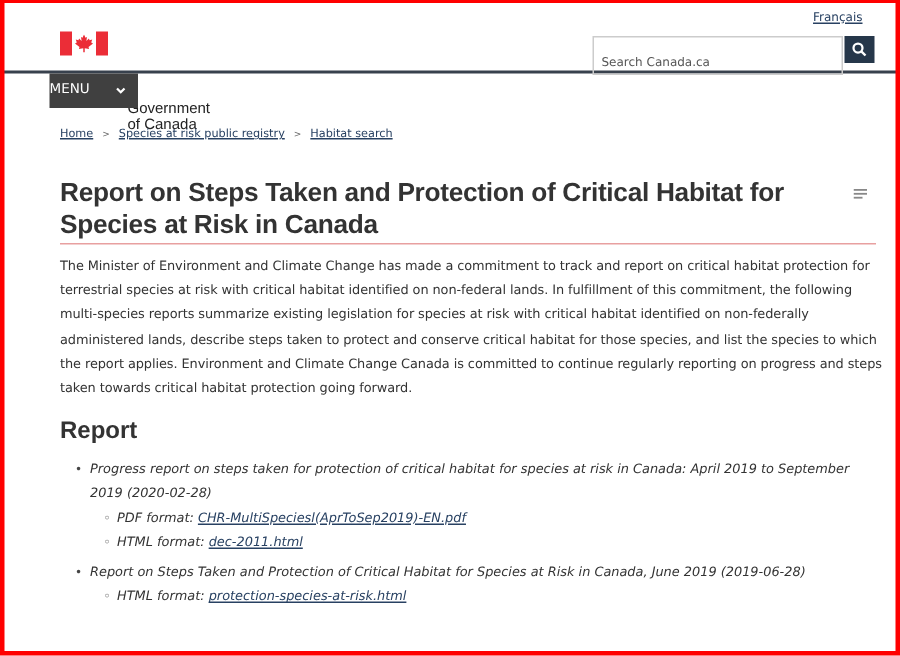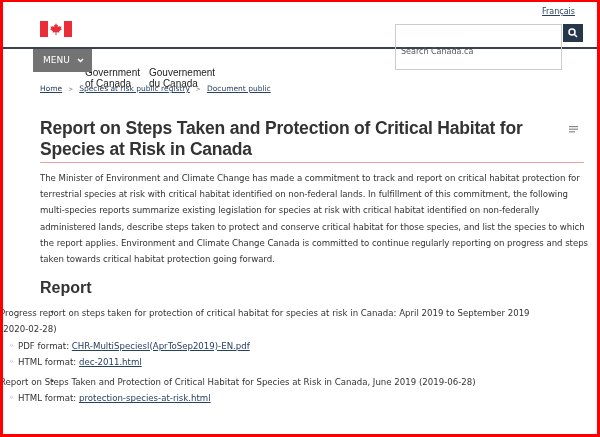--- a/index.html
+++ b/index.html
@@ -15,35 +15,35 @@
     }
     .header { position: absolute; left: 0; top: 0; width: 600px; height: 47px; border-bottom: 2px solid #38414d; box-sizing: content-box; }
     .flag { position: absolute; left: 40px; top: 21px; width: 32px; height: 16px; }
     .flag .bar-l { position: absolute; left: 0; top: 0; width: 8px; height: 16px; background: #eb2d37; }
     .flag .bar-r { position: absolute; right: 0; top: 0; width: 8px; height: 16px; background: #eb2d37; }
     .flag svg { position: absolute; left: 10px; top: 2px; }
     .sig { position: absolute; top: 19px; font-family: "Liberation Sans", sans-serif; font-size: 10px; line-height: 11px; color: #222; margin-top: 48px; }
     .sig.en { left: 85px; }
     .sig.fr { left: 149px; }
     .lang { position: absolute; right: 25px; top: 7px; font-size: 8px; color: #284162; text-decoration: underline; }
-    .search { position: absolute; left: 395px; top: 24px; width: 167px; height: 18px; border: 1px solid #ccc; box-sizing: border-box; font-size: 8px; color: #555; padding: 22px 5px; line-height: 9px; }
+    .search { position: absolute; left: 395px; top: 24px; width: 167px; height: 18px; border: 1px solid #ccc; box-sizing: border-box; font-size: 8px; color: #555; padding: 12px 5px; line-height: 9px; }
     .search-btn { position: absolute; left: 563px; top: 24px; width: 20px; height: 18px; background: #26374a; }
     .search-btn svg { position: absolute; left: 5px; top: 4px; }
-    .menu { position: absolute; left: 33px; top: 49px; width: 59px; height: 23px; background: #737373; color: #fff; font-size: 9px; line-height: 23px; padding-left: 10px; box-sizing: border-box; }
+    .menu { position: absolute; left: 33px; top: 49px; width: 59px; height: 23px; background: #404040; color: #fff; font-size: 9px; line-height: 23px; box-sizing: border-box; }
     .menu .chev { position: absolute; right: 8px; top: 9px; }
     .crumbs { position: absolute; left: 40px; top: 84px; font-size: 7.5px; color: #284162; white-space: nowrap; }
     .crumbs a { color: #284162; text-decoration: underline; }
     .crumbs .sep { color: #666; margin: 0 6px; font-size: 6px; }
     .title { position: absolute; left: 40px; top: 118px; width: 500px; font-size: 17.5px; font-weight: bold; line-height: 21px; color: #333; margin: 0; font-family: "Liberation Sans", sans-serif; letter-spacing: -0.2px; }
     .title-rule { position: absolute; left: 40px; top: 162px; width: 544px; height: 1px; background: #e8a0a0; }
     .toc-icon { position: absolute; left: 569px; top: 126px; }
     .para { position: absolute; left: 40px; top: 170px; width: 548px; font-size: 8.6px; line-height: 16.2px; color: #333; margin: 0; letter-spacing: -0.05px; }
     .h2 { position: absolute; left: 40px; top: 279px; font-size: 16px; font-weight: bold; color: #333; margin: 0; font-family: "Liberation Sans", sans-serif; }
     ul.files { position: absolute; left: 0; top: 305px; margin: 0; padding: 0; list-style: none; font-size: 8.6px; line-height: 16.3px; color: #333; width: 590px; }
-    ul.files > li { position: relative; width: 530px; }
+    ul.files > li { position: relative; padding-left: 60px; width: 530px; font-style: italic; }
     ul.files > li::before { content: "•"; position: absolute; left: 50px; top: 0; font-size: 8px; color: #444; }
     ul.sub { list-style: none; margin: 0; padding: 0; }
     ul.sub li { position: relative; padding-left: 18px; }
     ul.sub li::before { content: "◦"; position: absolute; left: 9px; top: 0; font-size: 8px; color: #555; }
     ul.sub a { color: #284162; text-decoration: underline; text-align: center; }
   </style>
 </head>
 <body>
 
 <div class="frame"></div>
@@ -53,43 +53,39 @@
     <div class="bar-l"></div>
     <svg width="12" height="12" viewBox="0 0 12 12">
       <path d="M6 0 L7 2.2 L8 1.7 L7.6 4.3 L9.3 2.7 L9.7 3.8 L11.5 3.4 L10.8 5.4 L12 6 L9 8.4 L9.4 9.6 L6.5 9.2 L6.5 12 L5.5 12 L5.5 9.2 L2.6 9.6 L3 8.4 L0 6 L1.2 5.4 L0.5 3.4 L2.3 3.8 L2.7 2.7 L4.4 4.3 L4 1.7 L5 2.2 Z" fill="#eb2d37"></path>
     </svg>
     <div class="bar-r"></div>
   </div>
   <div class="sig en">
     <div>Government</div>
     <div>of Canada</div>
   </div>
-  <div class="sig fr">
-    <div>Gouvernement</div>
-    <div>du Canada</div>
-  </div>
   <a class="lang">Français</a>
   <div class="search">Search Canada.ca</div>
   <div class="search-btn">
     <svg width="10" height="10" viewBox="0 0 10 10">
       <circle cx="4" cy="4" r="3" stroke="#fff" stroke-width="1.5" fill="none"></circle>
       <line x1="6.2" y1="6.2" x2="9" y2="9" stroke="#fff" stroke-width="1.6"></line>
     </svg>
   </div>
 </div>
 
 <div class="menu">
   <span>MENU</span>
   <svg class="chev" width="7" height="5" viewBox="0 0 7 5">
     <polyline points="1,1 3.5,3.5 6,1" stroke="#fff" stroke-width="1.5" fill="none"></polyline>
   </svg>
 </div>
 
 <nav class="crumbs">
-  <a>Home</a><span class="sep">&gt;</span><a>Species at risk public registry</a><span class="sep">&gt;</span><a>Document public</a>
+  <a>Home</a><span class="sep">&gt;</span><a>Species at risk public registry</a><span class="sep">&gt;</span><a>Habitat search</a>
 </nav>
 
 <h1 class="title">Report on Steps Taken and Protection of Critical Habitat for Species at Risk in Canada</h1>
 <svg class="toc-icon" width="9" height="7" viewBox="0 0 9 7">
   <rect x="0" y="0" width="9" height="1.2" fill="#888"></rect>
   <rect x="0" y="2.6" width="9" height="1.2" fill="#888"></rect>
   <rect x="0" y="5.2" width="6" height="1.2" fill="#888"></rect>
 </svg>
 <div class="title-rule"></div>
 

